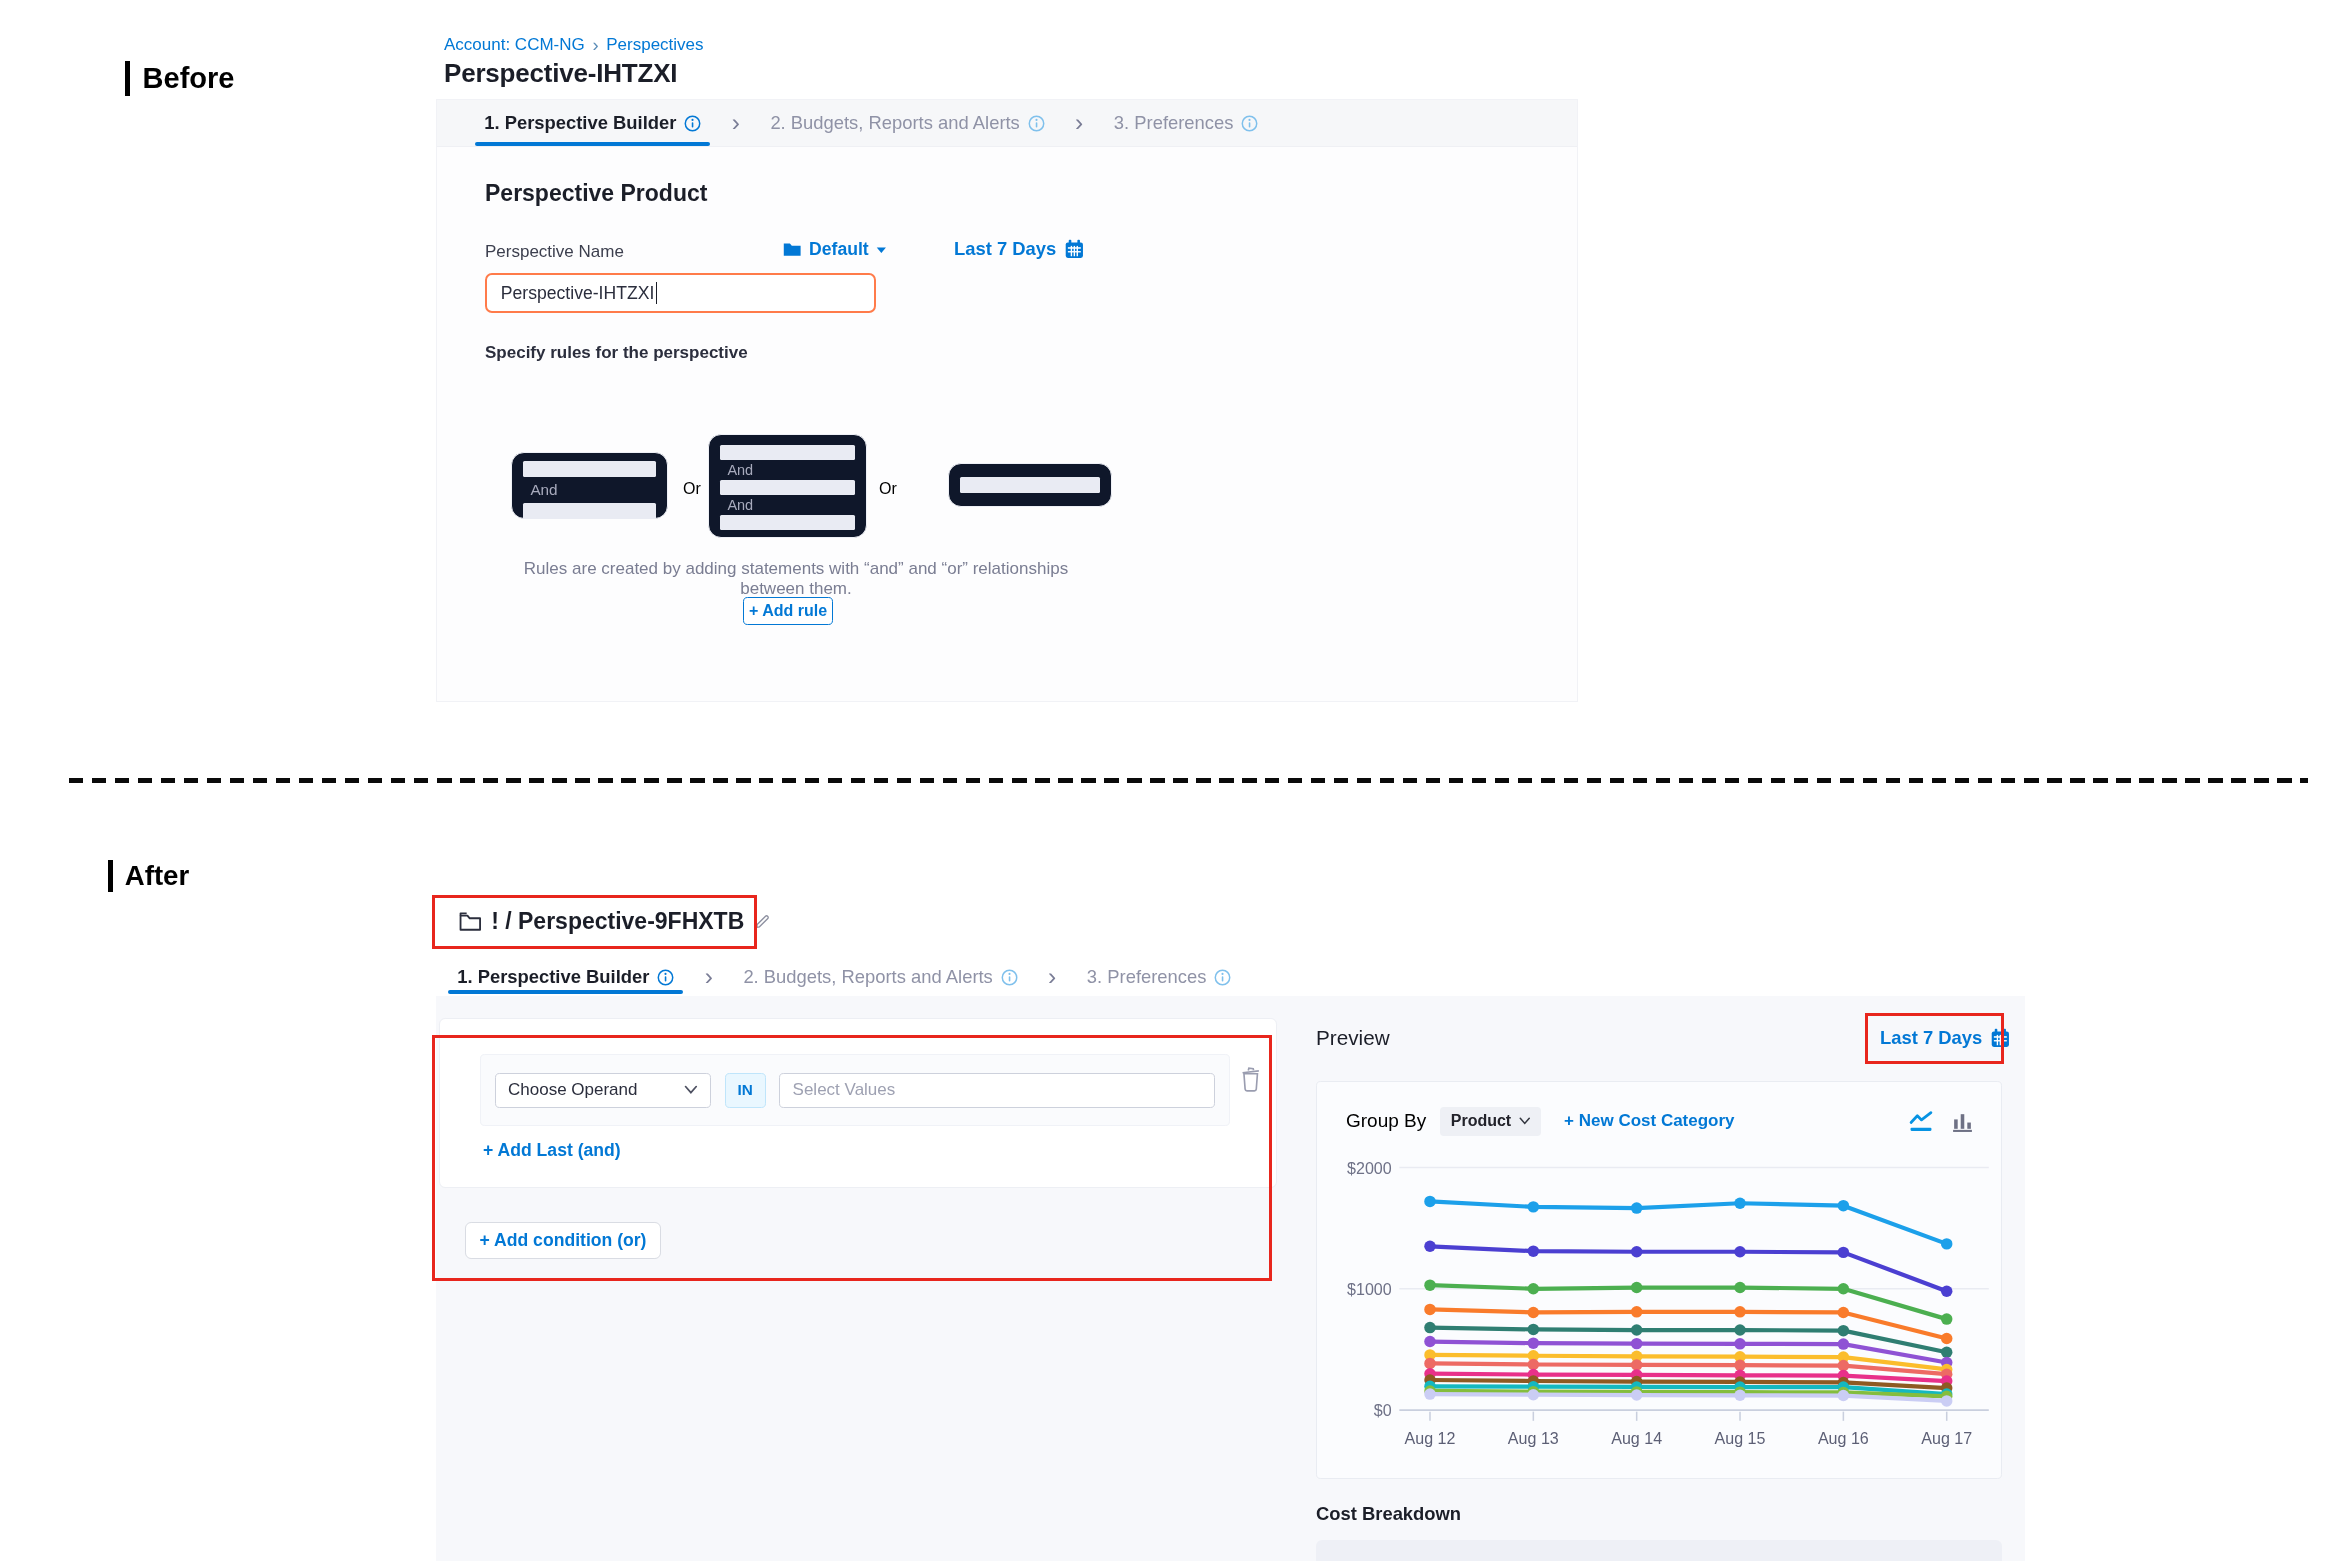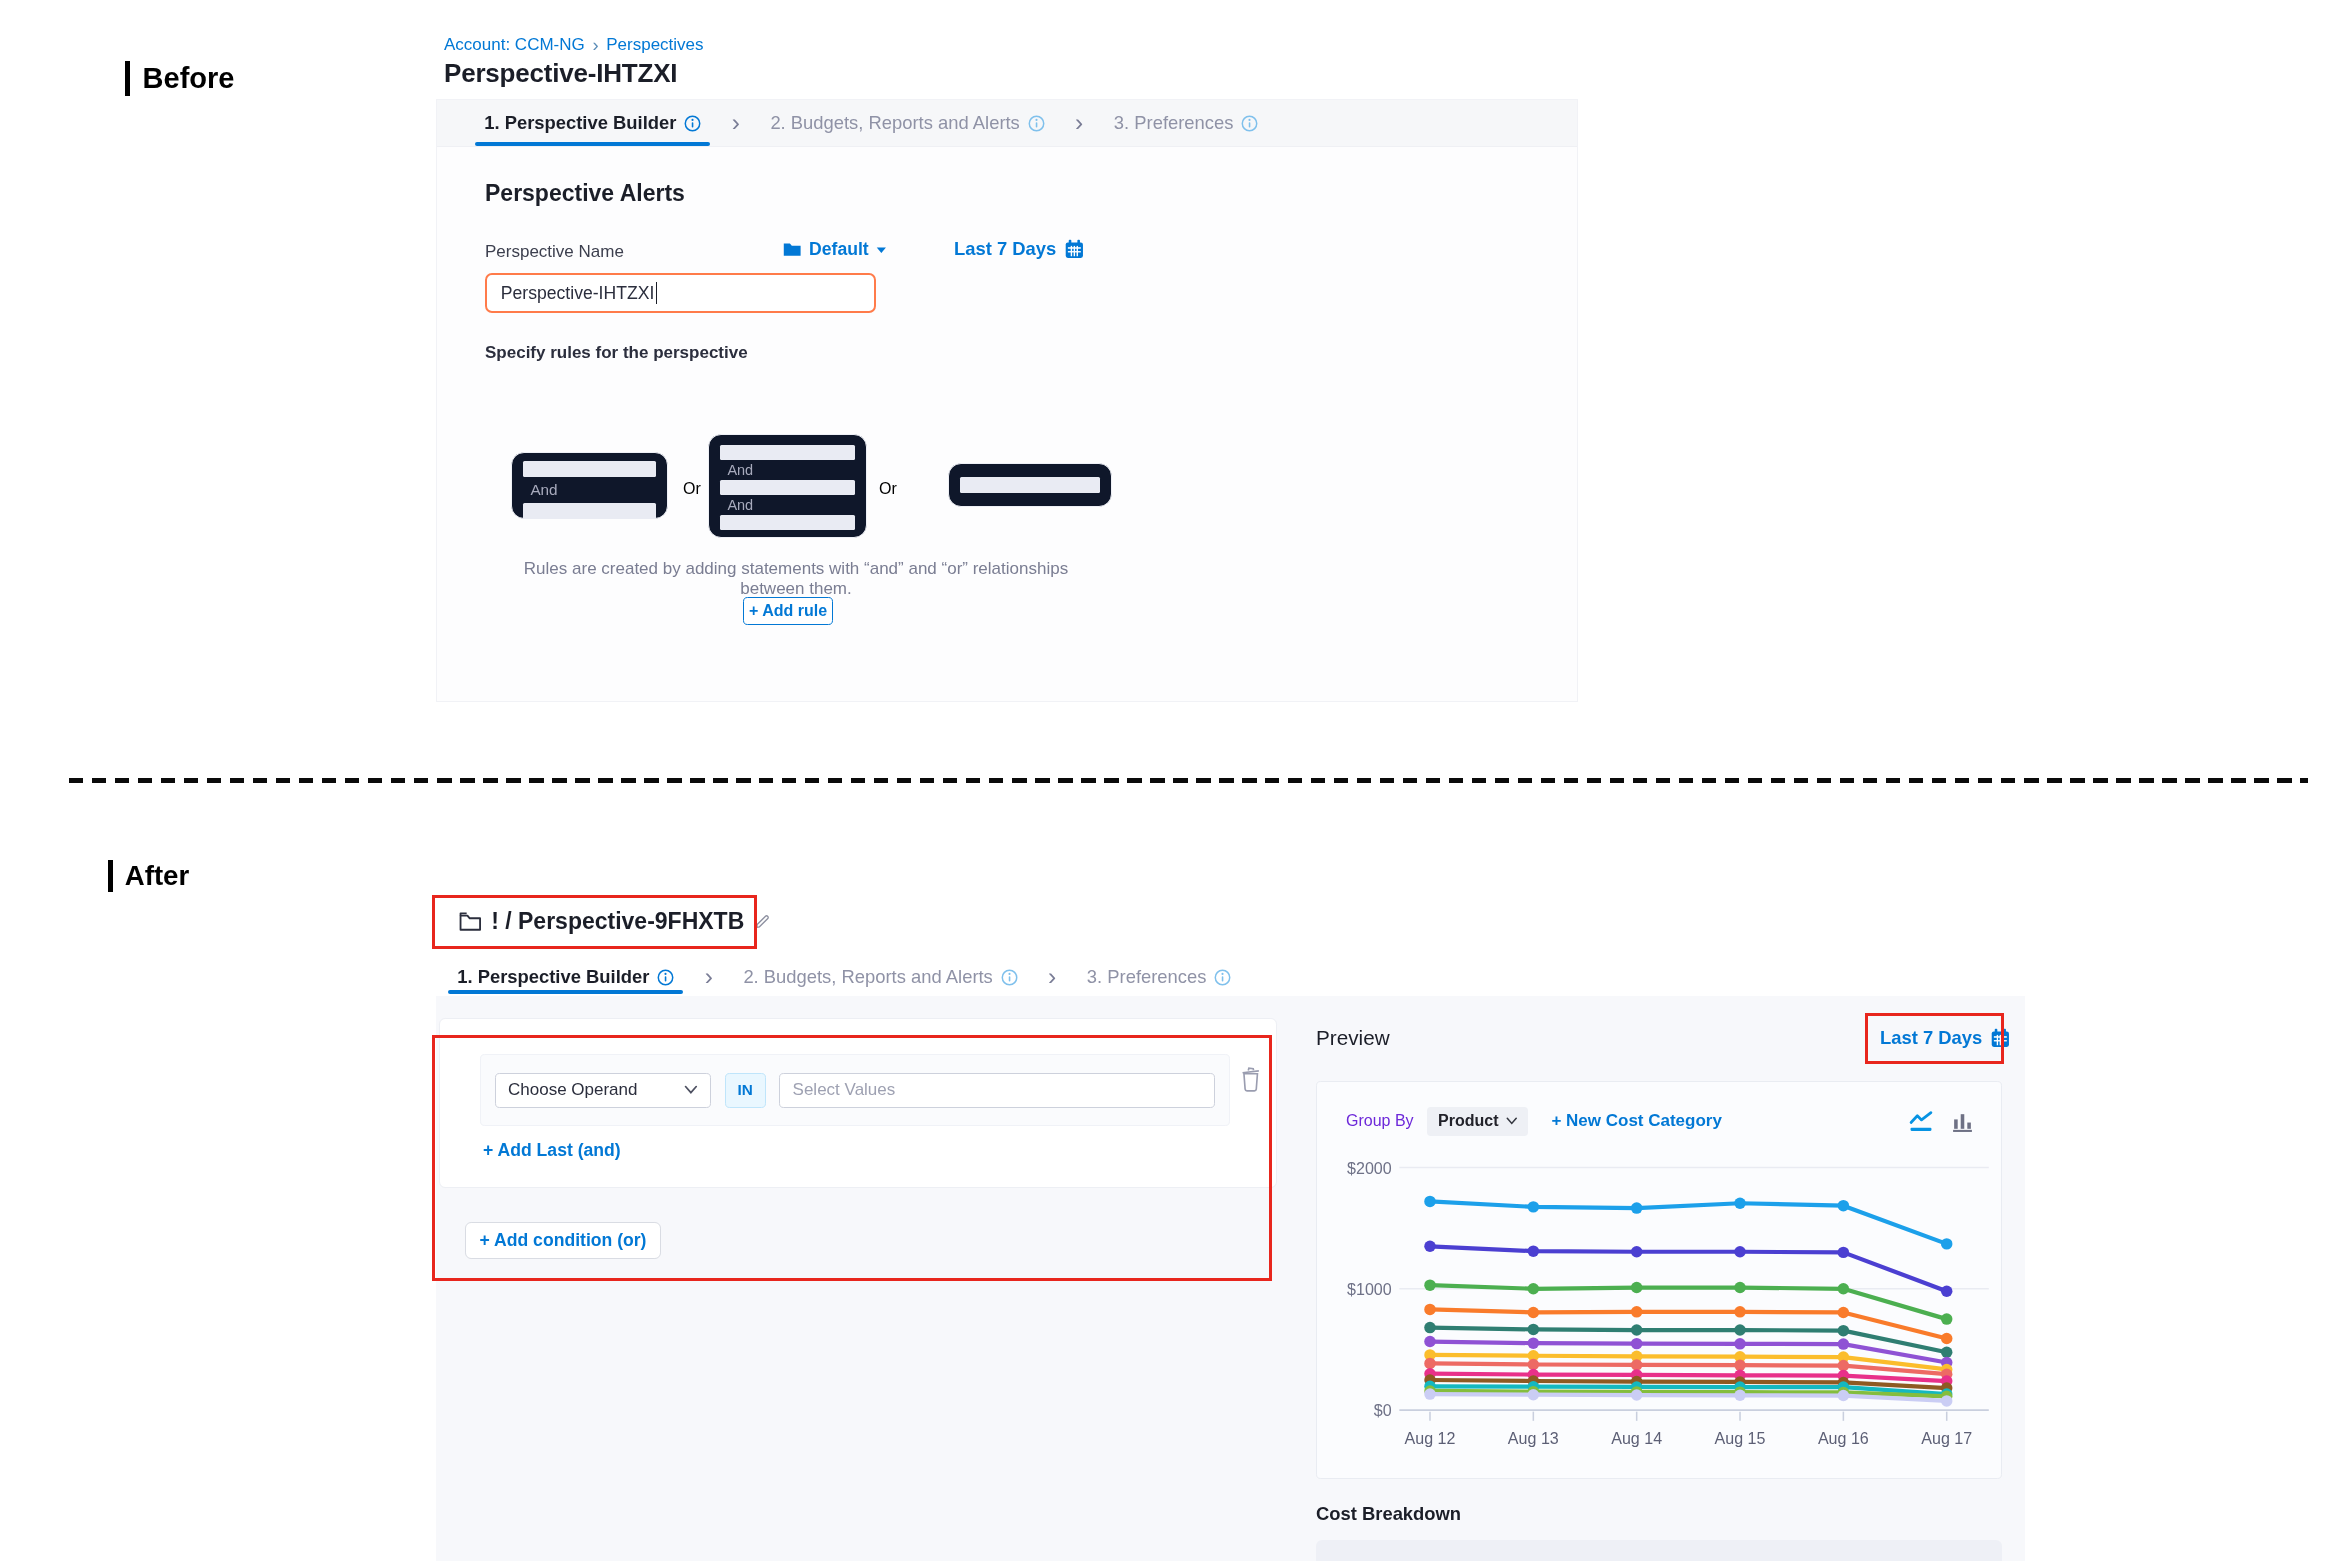--- a/index.html
+++ b/index.html
@@ -69,21 +69,21 @@
   .values-input::placeholder { color:#9ea1b2; }
   .link-23 { font-size:17.6px; font-weight:700; color:#0278d5; cursor:pointer; }
   .add-cond-btn { left:465px; top:1222px; width:196px; height:37px; background:#fff; border:1.5px solid #d9dce3;
       border-radius:6.1px; color:#0278d5; font-weight:700; font-size:17.6px;
       display:flex; align-items:center; justify-content:center; cursor:pointer; }
 
   .preview-heading { font-size:20.7px; font-weight:400; color:#1b1e28;text-align:center; }
   .preview-card { left:1316px; top:1081px; width:686px; height:398px; background:#fbfcfe;
       border:0.8px solid #e9ecf2; border-radius:4.6px; }
   .groupby-row { left:29px; top:24.5px; width:628px; display:flex; align-items:center; gap:13.8px; }
-  .groupby-label { font-size:16px; color:#6d28d9; }
+  .groupby-label { font-size:19px; color:#000000; }
   .product-pill { height:29px; background:#eef0f5; border-radius:3.8px; padding:0 10.7px; display:flex;
       align-items:center; gap:7.7px; font-size:16px; font-weight:600; color:#22222a; cursor:pointer; }
   .chart-toggle { margin-left:auto; display:flex; gap:17px; align-items:center; }
   .cost-breakdown { font-size:18.4px; font-weight:700; color:#1b1e28; }
   .bottom-strip { left:1316px; top:1540px; width:686px; height:21.4px; background:#eef0f6; border-radius:6.1px 6.1px 0 0; }
   svg text { font-family:"Liberation Sans", sans-serif; }
 </style>
 </head>
 <body>
 
@@ -126,21 +126,21 @@
       <div class="tab">
         <span>3. Preferences</span>
         <svg class="info-ic" viewBox="0 0 16 16">
             <circle cx="8" cy="8" r="6.8" fill="none" stroke="#7fc0ec" stroke-width="1.4"></circle>
             <rect x="7.3" y="6.8" width="1.5" height="5" rx="0.7" fill="#7fc0ec"></rect>
             <circle cx="8" cy="4.6" r="1" fill="#7fc0ec"></circle>
           </svg>
       </div>
     </div>
 
-    <div class="abs b-heading" style="left:48px; top:80px;">Perspective Alerts</div>
+    <div class="abs b-heading" style="left:48px; top:80px;">Perspective Product</div>
 
     <div class="abs field-label" style="left:48px; top:142px;">Perspective Name</div>
 
     <div class="abs blue-link" style="left:346px; top:139px; font-size:17.6px;">
       <svg width="18.4" height="15.3" viewBox="0 0 24 20">
           <path d="M1 2 h8 l2.5 3 H23 v13 H1 Z" fill="#0278d5"></path>
         </svg>
       <span>Default</span>
       <svg width="10.7" height="7.7" viewBox="0 0 14 10">
           <path d="M1 2 L7 9 L13 2 Z" fill="#0278d5"></path>

